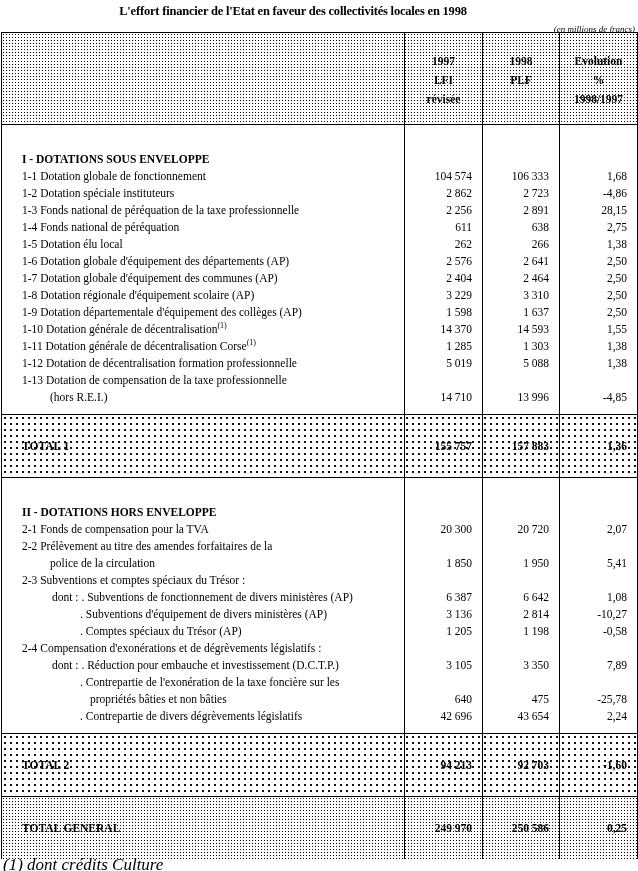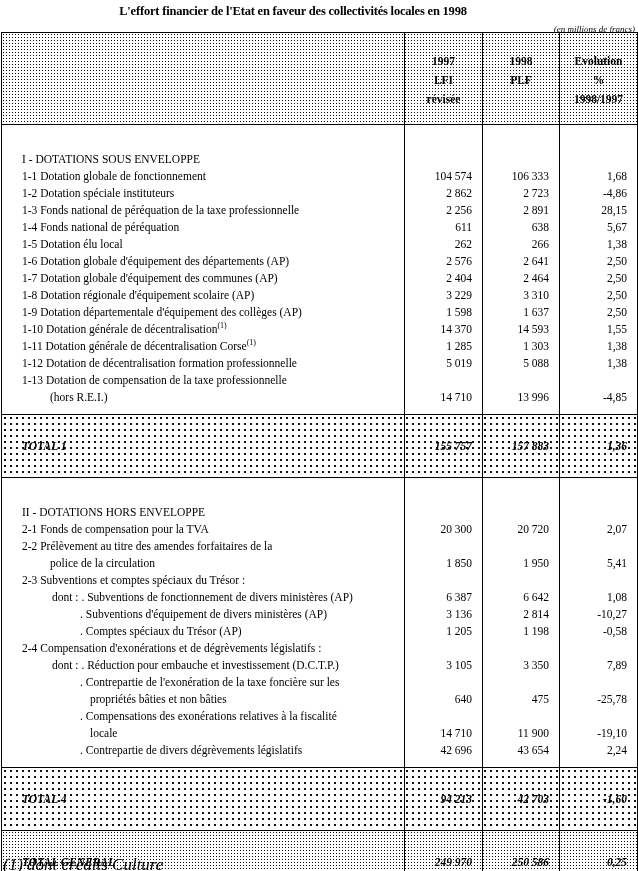--- a/index.html
+++ b/index.html
@@ -9,24 +9,24 @@
   table { position:absolute; top:32px; left:1px; width:636px; border-collapse:collapse; table-layout:fixed; }
   td { border-left:1.5px solid #000; border-right:1.5px solid #000; padding:0; vertical-align:top; line-height:17px; }
   tr.sep td { border-top:1.5px solid #000; }
   col.c1 { width:403px; } col.c2 { width:78px; } col.c3 { width:77px; } col.c4 { width:78px; }
   .dense { background-color:#ffffff; background-image: radial-gradient(#000 0.9px, transparent 1px); background-size:3px 3px; }
   .light { background-color:#ffffff; background-image: radial-gradient(#000 0.7px, transparent 0.8px); background-size:6px 6px; }
   .hdr td { height:72px; text-align:center; font-weight:bold; font-size:11.5px; line-height:19px; padding-top:19px; vertical-align:top; }
   .hdr td span { display:block; }
   .num { text-align:right; padding-right:10px; }
   .lbl { padding-left:20px; white-space:nowrap; }
-  .sec { font-weight:normal; padding-left:20px; padding-top:26px; }
+  .sec { font-weight:bold; padding-left:20px; padding-top:26px; }
   .ind2 { padding-left:50px; }
   .ind3 { padding-left:78px; }
-  .total td { height:62px; vertical-align:middle; font-weight:bold;font-style:italic; }
+  .total td { height:62px; vertical-align:middle; font-weight:bold; }
   .total .lbl { padding-left:20px; }
   sup { font-size:8px; line-height:0; }
   .foot { position:absolute; top:855px; left:3px; font-style:italic; font-size:17px; }
   .spacer td { height:8px; }
 </style>
 </head>
 <body>
 
 <div class="title">L'effort financier de l'Etat en faveur des collectivités locales en 1998</div>
 <div class="units">(en millions de francs)</div>
@@ -79,21 +79,21 @@
       <tr>
         <td class="lbl "><span>1-3  Fonds national de péréquation de la taxe professionnelle</span></td>
         <td class="num">2 256</td>
         <td class="num">2 891</td>
         <td class="num">28,15</td>
       </tr>
       <tr>
         <td class="lbl "><span>1-4  Fonds national de péréquation</span></td>
         <td class="num">611</td>
         <td class="num">638</td>
-        <td class="num">5,67</td>
+        <td class="num">2,75</td>
       </tr>
       <tr>
         <td class="lbl "><span>1-5  Dotation élu local</span></td>
         <td class="num">262</td>
         <td class="num">266</td>
         <td class="num">1,38</td>
       </tr>
       <tr>
         <td class="lbl "><span>1-6  Dotation globale d'équipement des  départements (AP)</span></td>
         <td class="num">2 576</td>
@@ -212,43 +212,37 @@
         <td class="num">3 350</td>
         <td class="num">7,89</td>
       </tr>
       <tr>
         <td class="lbl ind3 sub"><span>. Contrepartie de l'exonération de la taxe foncière sur les</span><div style="padding-left: 10px;">propriétés bâties et non bâties</div></td>
         <td class="num" style="vertical-align: bottom;">640</td>
         <td class="num" style="vertical-align: bottom;">475</td>
         <td class="num" style="vertical-align: bottom;">-25,78</td>
       </tr>
       <tr>
-        <td class="lbl ind3 sub"><span>. Compensations des exonérations relatives à la fiscalité</span><div style="padding-left: 10px;">locale</div></td>
-        <td class="num" style="vertical-align: bottom;">14 710</td>
-        <td class="num" style="vertical-align: bottom;">11 900</td>
-        <td class="num" style="vertical-align: bottom;">-19,10</td>
-      </tr>
-      <tr>
         <td class="lbl ind3 sub"><span>. Contrepartie de divers dégrèvements législatifs</span></td>
         <td class="num">42 696</td>
         <td class="num">43 654</td>
         <td class="num">2,24</td>
       </tr>
       <tr class="spacer">
         <td></td>
         <td></td>
         <td></td>
         <td></td>
       </tr>
     </tbody>
   <tbody>
     <tr class="total sep light">
-      <td class="lbl">TOTAL 4</td>
+      <td class="lbl">TOTAL 2</td>
       <td class="num">94 213</td>
-      <td class="num">42 703</td>
+      <td class="num">92 703</td>
       <td class="num">-1,60</td>
     </tr>
     <tr class="total sep dense">
       <td class="lbl">TOTAL GENERAL</td>
       <td class="num">249 970</td>
       <td class="num">250 586</td>
       <td class="num">0,25</td>
     </tr>
 
   </tbody>

